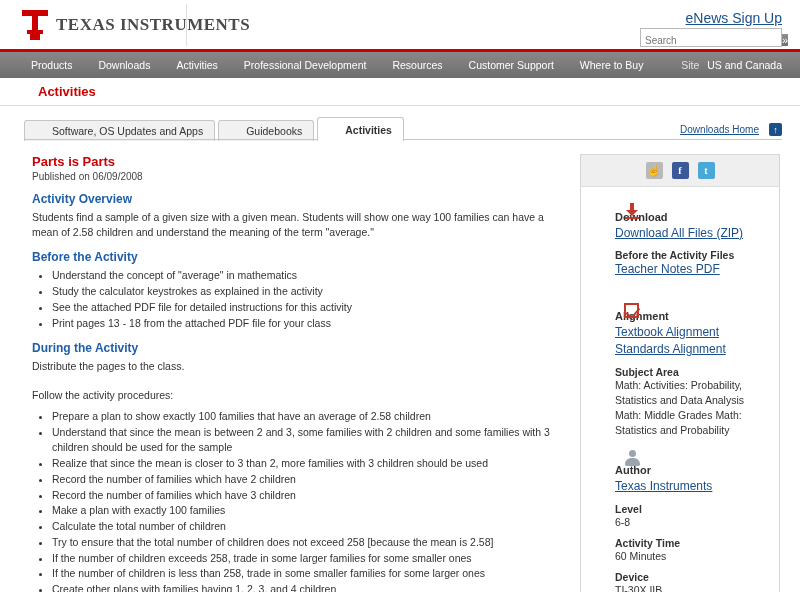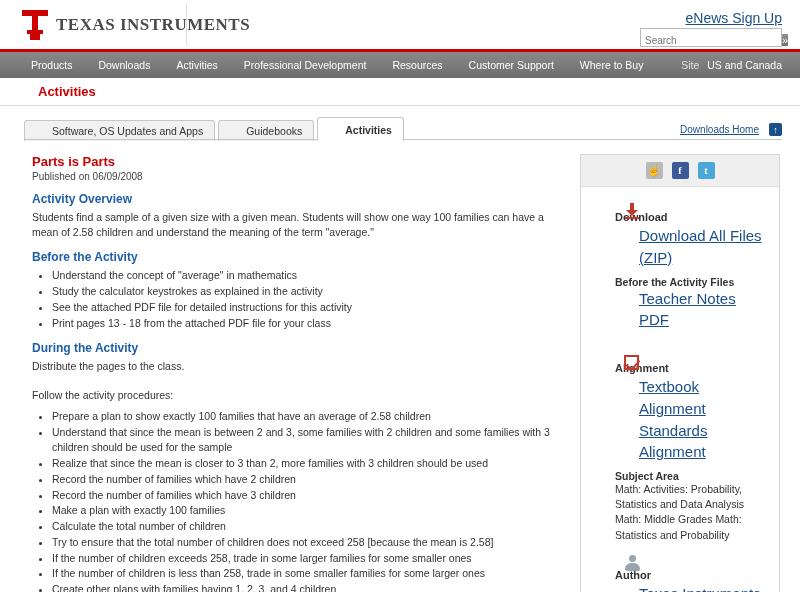--- a/index.html
+++ b/index.html
@@ -264,22 +264,21 @@
     color: #333;
     margin-bottom: 2px;
     font-size: 11px;
   }
   .side-link {
     color: #1a4f8a;
     text-decoration: underline;
     display: block;
     line-height: 1.45;
     cursor: pointer;
-    font-size: 15px;
-    margin-left: 24px;
+    font-size: 12px;
   }
   .side-sub {
     font-weight: bold;
     margin-top: 7px;
     color: #333;
     font-size: 10.5px;
   }
   .side-val {
     line-height: 1.45;
     color: #333;

